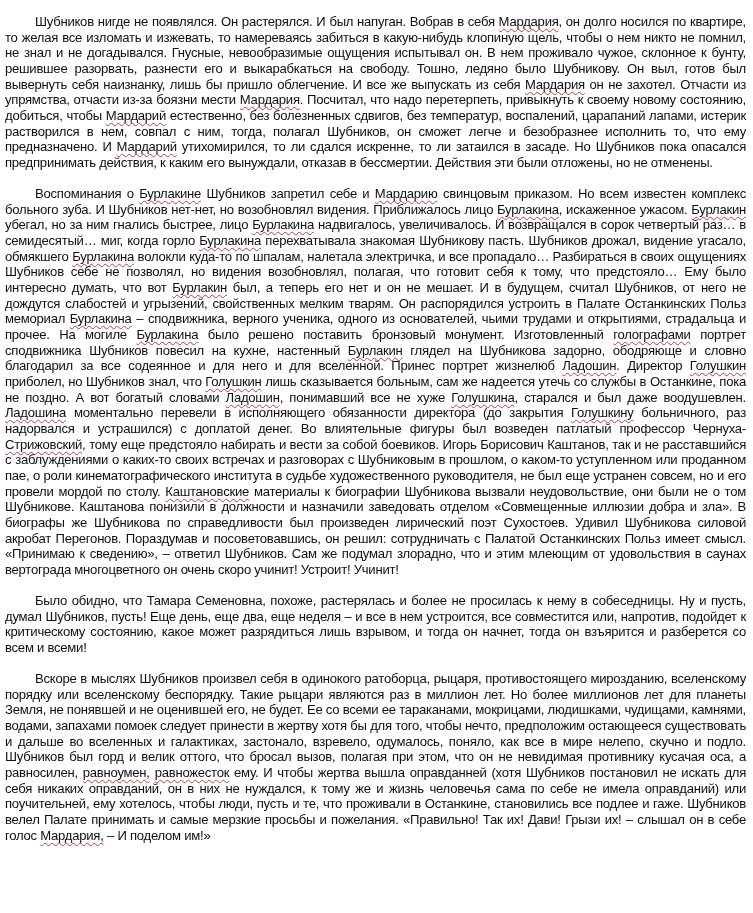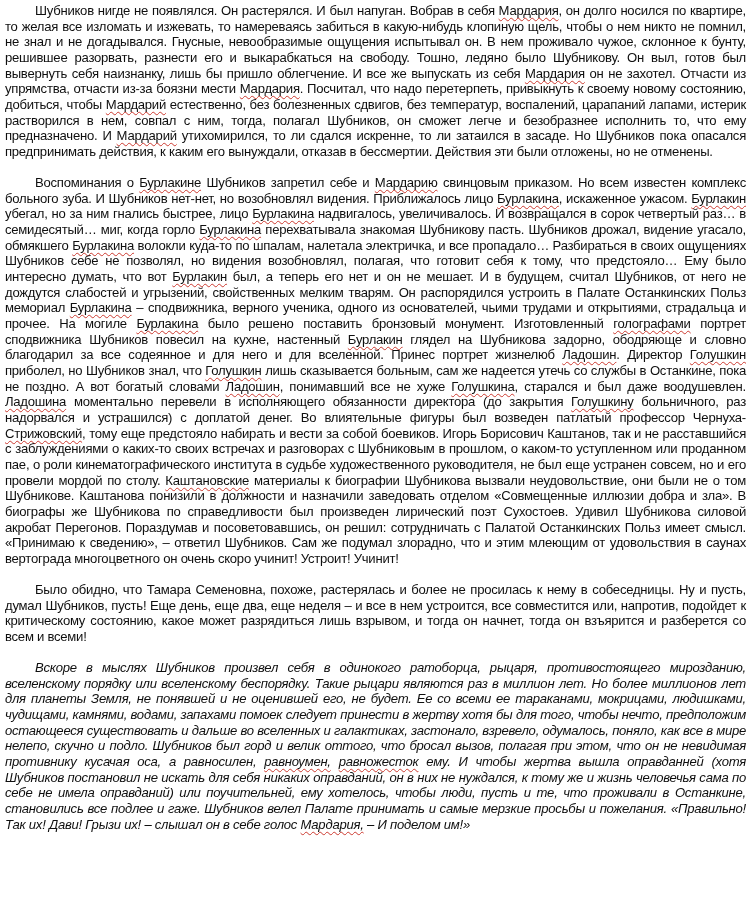--- a/index.html
+++ b/index.html
@@ -10,34 +10,33 @@
   body {
     width: 753px;
     height: 913px;
     overflow: hidden;
     font-family: "Liberation Sans", "DejaVu Sans", sans-serif;
   }
   .page {
     box-sizing: border-box;
     width: 753px;
     height: 913px;
-    padding: 3px 7px 4px 5px;
+    padding: 14px 7px 4px 5px;
     color: #0f0f0f;
     font-size: 13.1px;
     line-height: 15.65px;
     letter-spacing: -0.25px;
     text-align: justify;
   }
   .page p {
     margin: 0 0 15.5px 0;
     text-indent: 30px;
   }
   .page p:last-child {
     margin-bottom: 12px;
-    font-style: italic;
   }
   .sp {
     text-decoration-line: underline;
     text-decoration-style: wavy;
     text-decoration-color: var(--sp, #cc3a30);
     text-decoration-thickness: 1px;
     text-underline-offset: 2px;
     text-decoration-skip-ink: none;
   }
 </style>

